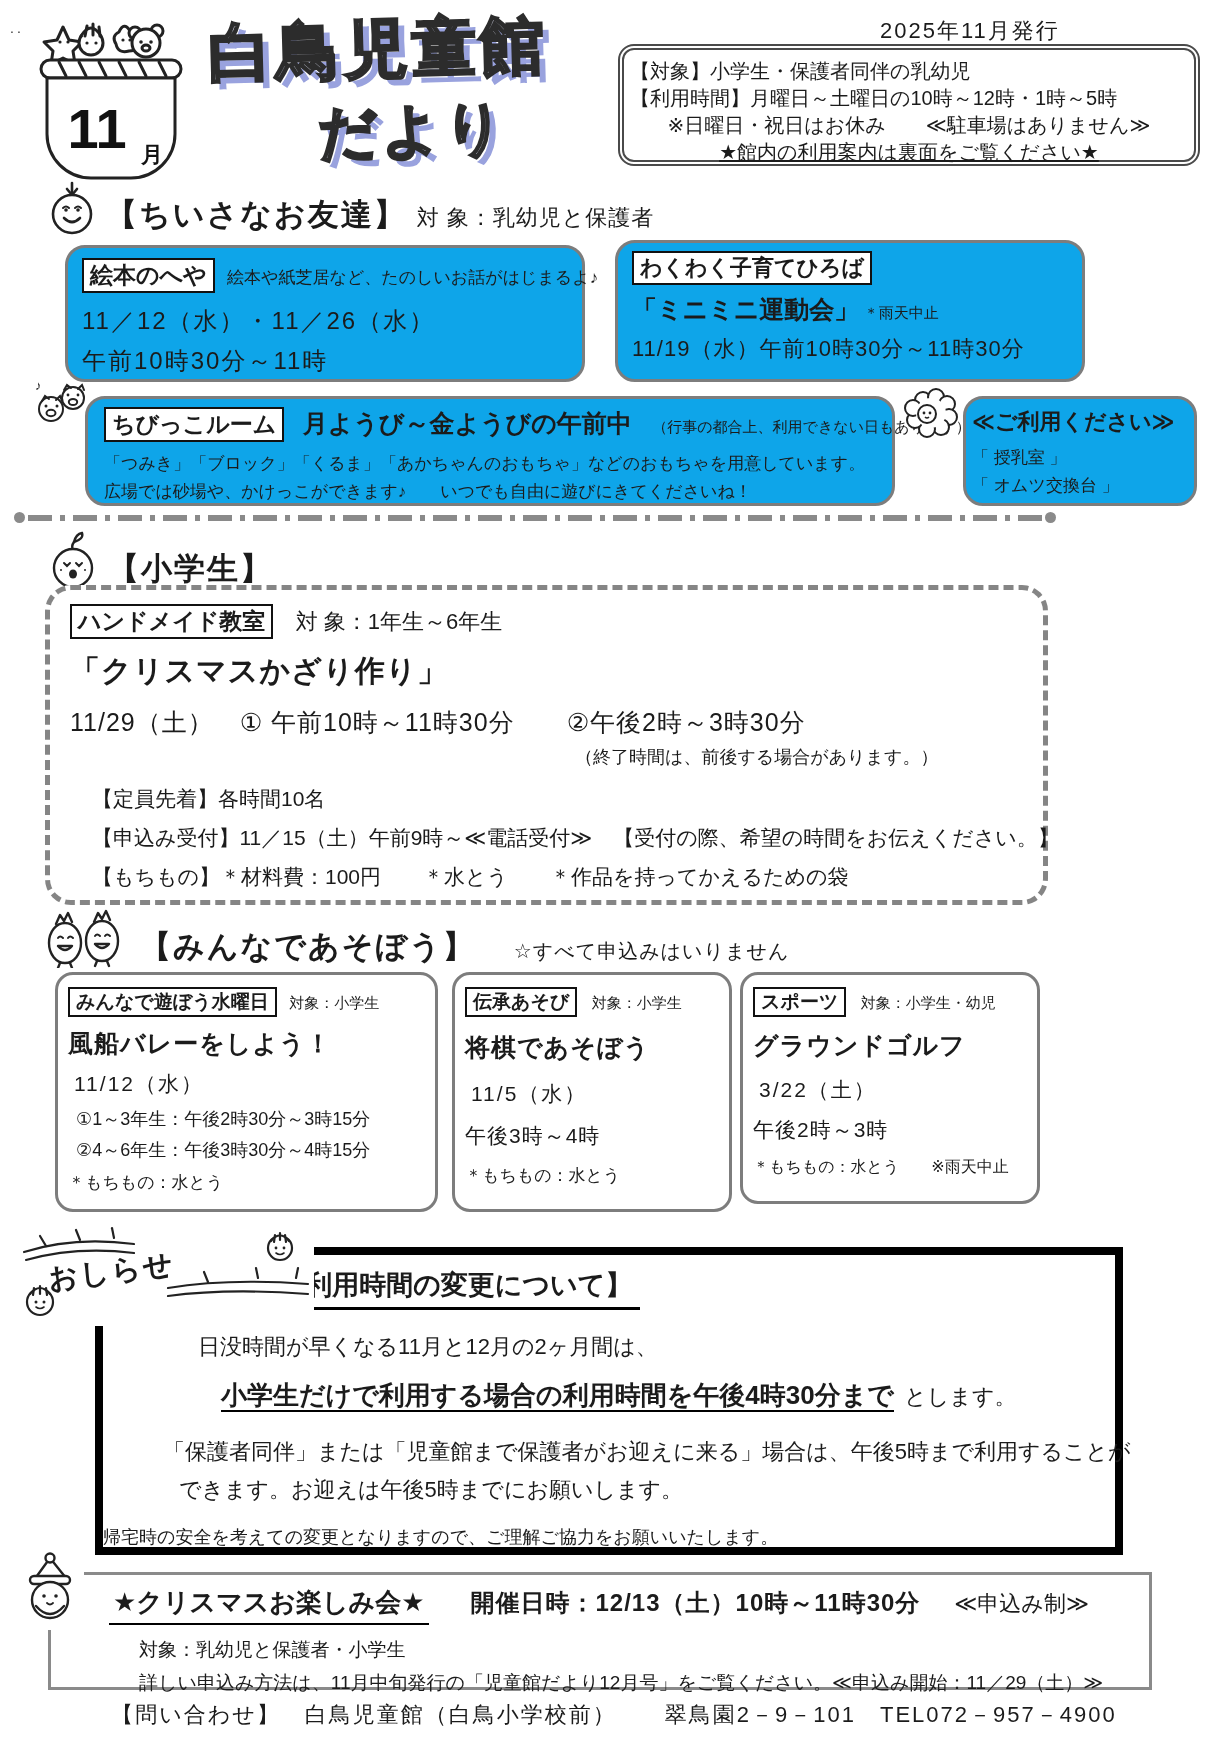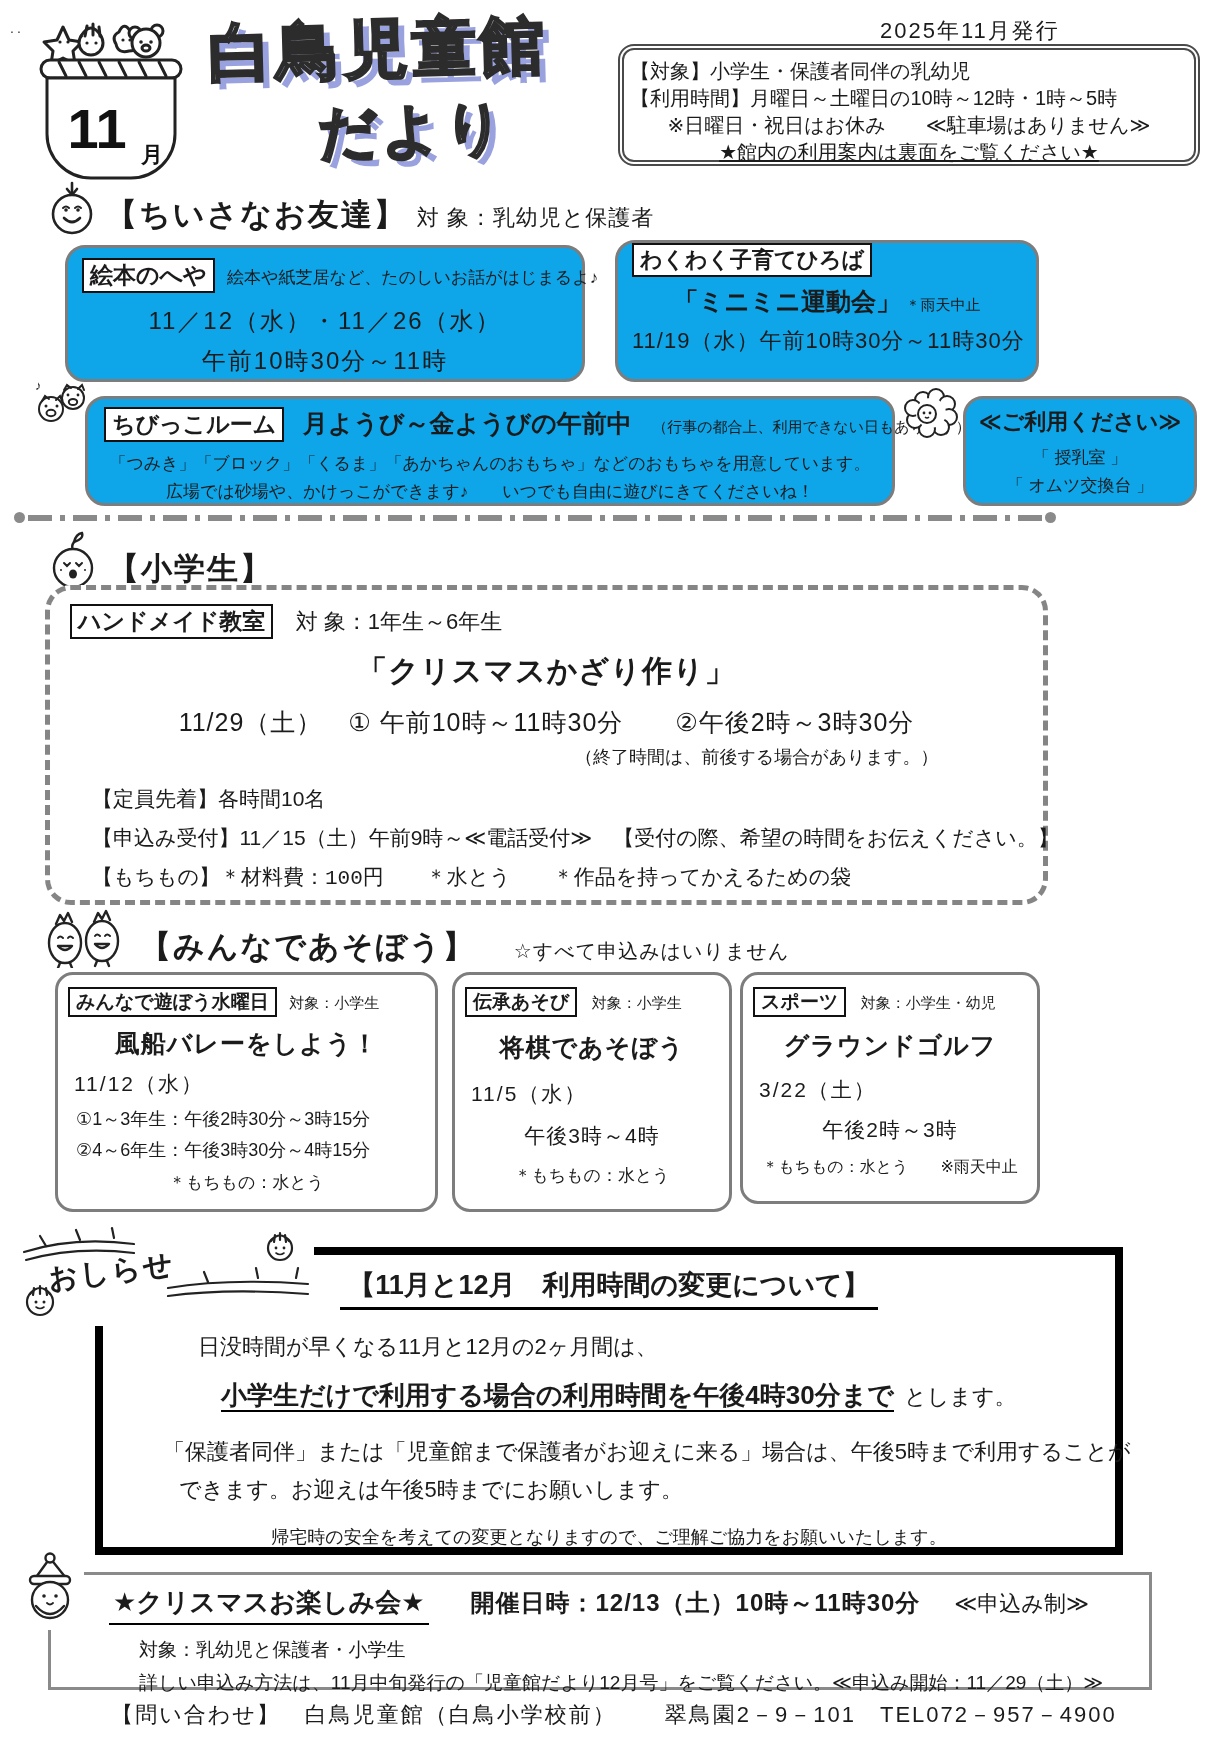--- a/index.html
+++ b/index.html
@@ -28,21 +28,21 @@
   .info-box .l{font-size:20px;white-space:nowrap;}
   .info-box .l3{text-align:center;}
   .info-box .l4{text-align:center;text-decoration:underline;}
   
   .sec-head{display:flex;align-items:flex-end;gap:10px;white-space:nowrap;}
   .sec-head .h{font-size:31px;letter-spacing:2px;font-weight:600;}
   .sec-head .t{font-size:22px;padding-bottom:3px;letter-spacing:1px;}
   
   .rbox{border:3px solid #7d7d7d;border-radius:20px;background:#0ea5e9;box-sizing:border-box;}
   .lblbox{display:inline-block;border:2.5px solid #111;padding:0 6px;font-weight:800;background:#fff;white-space:nowrap;}
-  .center{text-align:center;}
+  .center{text-align:left;}
   .nw{white-space:nowrap;}
   
   .divider{left:14px;top:512px;width:1042px;display:flex;align-items:center;}
   .divider .dot{width:11px;height:11px;border-radius:50%;background:#8a8a8a;flex:0 0 auto;}
   .divider .dashline{
     flex:1;height:6px;margin:0 3px;
     background:repeating-linear-gradient(90deg,#8a8a8a 0 24px,transparent 24px 32px,#8a8a8a 32px 37px,transparent 37px 45px);
   }
   
   .dashed-box{
@@ -149,21 +149,21 @@
 
   <div class="abs rbox" style="left:65px;top:245px;width:520px;height:137px;padding:10px 14px;">
     <div class="nw">
       <span class="lblbox" style="font-size:23px;">絵本のへや</span>
       <span style="font-size:17px;margin-left:8px;">絵本や紙芝居など、たのしいお話がはじまるよ♪</span>
     </div>
     <div class="center nw" style="font-size:24px;letter-spacing:2px;margin-top:12px;">11／12（水）・11／26（水）</div>
     <div class="center nw" style="font-size:24px;letter-spacing:2px;margin-top:8px;">午前10時30分～11時</div>
   </div>
 
-  <div class="abs rbox" style="left:615px;top:240px;width:424px;height:142px;padding:0 14px;">
+  <div class="abs rbox" style="left:615px;top:240px;width:470px;height:142px;padding:8px 14px;">
     <div class="nw">
       <span class="lblbox" style="font-size:22px;">わくわく子育てひろば</span>
     </div>
     <div class="center nw" style="margin-top:8px;">
       <span style="font-size:25px;font-weight:900;">「ミニミニ運動会」</span>
       <span style="font-size:15px;">＊雨天中止</span>
     </div>
     <div class="center nw" style="font-size:22px;margin-top:8px;letter-spacing:1px;">11/19（水）午前10時30分～11時30分</div>
   </div>
 
@@ -247,21 +247,21 @@
   <div class="abs dashed-box">
     <div class="nw">
       <span class="lblbox" style="font-size:23px;">ハンドメイド教室</span>
       <span style="font-size:22px;margin-left:18px;">対 象：1年生～6年生</span>
     </div>
     <div class="center nw" style="font-size:30px;font-weight:900;margin-top:12px;letter-spacing:1px;">「クリスマスかざり作り」</div>
     <div class="center nw" style="font-size:25px;margin-top:14px;letter-spacing:1px;">11/29（土）　① 午前10時～11時30分　　②午後2時～3時30分</div>
     <div class="nw" style="font-size:18px;margin-top:6px;margin-left:505px;">（終了時間は、前後する場合があります。）</div>
     <div class="nw" style="font-size:21px;margin-top:16px;margin-left:22px;">【定員先着】各時間10名</div>
     <div class="nw" style="font-size:21px;margin-top:11px;margin-left:22px;">【申込み受付】11／15（土）午前9時～≪電話受付≫　【受付の際、希望の時間をお伝えください。】</div>
-    <div class="nw" style="font-size:21px;margin-top:11px;margin-left:22px;font-family:Liberation Mono, monospace;">【もちもの】＊材料費：100円　　＊水とう　　＊作品を持ってかえるための袋</div>
+    <div class="nw" style="font-size:21px;margin-top:11px;margin-left:22px;">【もちもの】＊材料費：100円　　＊水とう　　＊作品を持ってかえるための袋</div>
   </div>
 
   <div class="abs sec-head" style="left:38px;top:902px;">
     <svg width="92" height="66" viewBox="0 0 92 66">
       <g stroke="#222" fill="#fff" stroke-width="2.4" stroke-linecap="round" stroke-linejoin="round">
         <path d="M18 22 l4 -9 4 6 4 -8 4 9" fill="none"></path>
         <path d="M56 20 l4 -9 4 6 4 -8 4 9" fill="none"></path>
         <ellipse cx="27" cy="41" rx="16" ry="20"></ellipse>
         <ellipse cx="64" cy="39" rx="16" ry="20"></ellipse>
         <path d="M20 36 q2 -3 5 0 M30 36 q2 -3 5 0 M57 34 q2 -3 5 0 M67 34 q2 -3 5 0" fill="none" stroke-width="2"></path>

